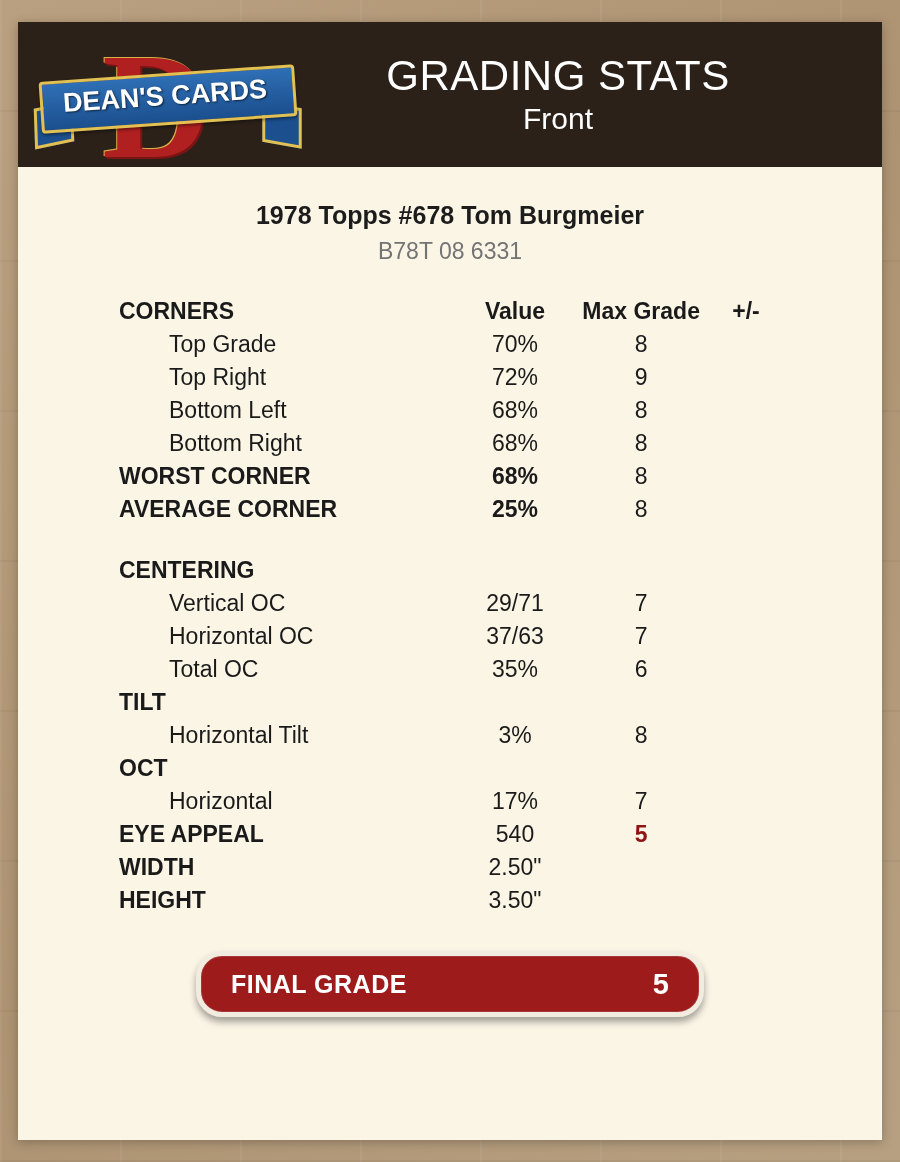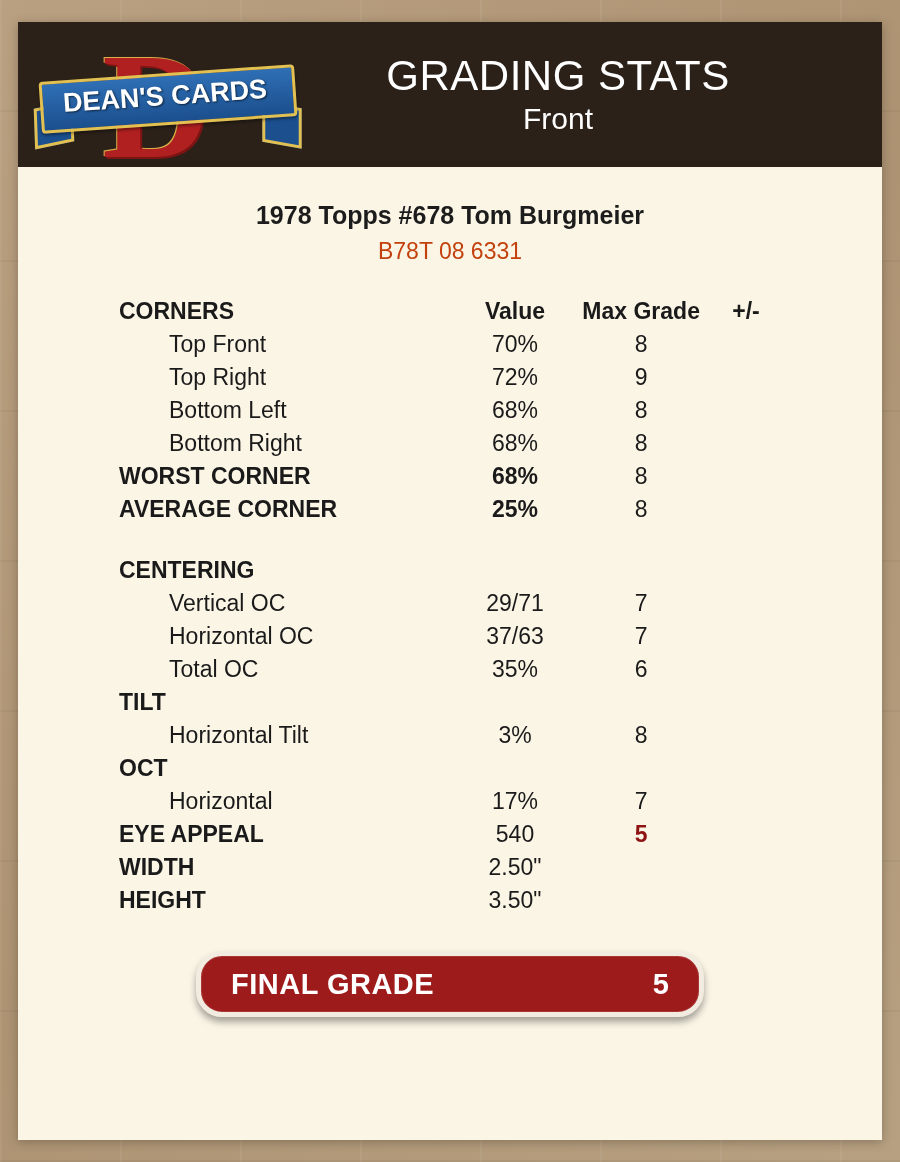--- a/index.html
+++ b/index.html
@@ -135,21 +135,21 @@
   .card-title {
     text-align: center;
     font-size: 25px;
     font-weight: bold;
     color: #1c1c1c;
     margin-top: 34px;
   }
   .card-code {
     text-align: center;
     font-size: 23px;
-    color: #c2410c;
+    color: #737373;
     margin-top: 8px;
   }
 
   table.stats {
     margin: 30px auto 0 auto;
     border-collapse: collapse;
     width: 662px;
     color: #1a1a1a;
   }
   table.stats td {
@@ -179,21 +179,21 @@
     border-radius: 26px;
     height: 56px;
     display: flex;
     align-items: center;
     justify-content: space-between;
     padding: 0 30px;
     box-shadow: 0 5px 7px rgba(0,0,0,0.35), inset 0 0 0 1px rgba(255,255,255,0.12);
   }
   .final-grade .fg-label {
     color: #ffffff;
-    font-size: 29px;
+    font-size: 25px;
     font-weight: bold;
     letter-spacing: 0.5px;
   }
   .final-grade .fg-value {
     color: #ffffff;
     font-size: 29px;
     font-weight: bold;
   }
 </style>
 </head>
@@ -225,21 +225,21 @@
     <table class="stats">
       <tbody>
         <tr class="hdr">
           <td class="col-label">CORNERS</td>
           <td class="col-value">Value</td>
           <td class="col-max">Max Grade</td>
           <td class="col-pm">+/-</td>
         </tr>
 
         <tr class="row-sub">
-          <td class="col-label">Top Front</td>
+          <td class="col-label">Top Grade</td>
           <td class="col-value">70%</td>
           <td class="col-max">8</td>
           <td class="col-pm"></td>
         </tr>
         <tr class="row-sub">
           <td class="col-label">Top Right</td>
           <td class="col-value">72%</td>
           <td class="col-max">9</td>
           <td class="col-pm"></td>
         </tr>

